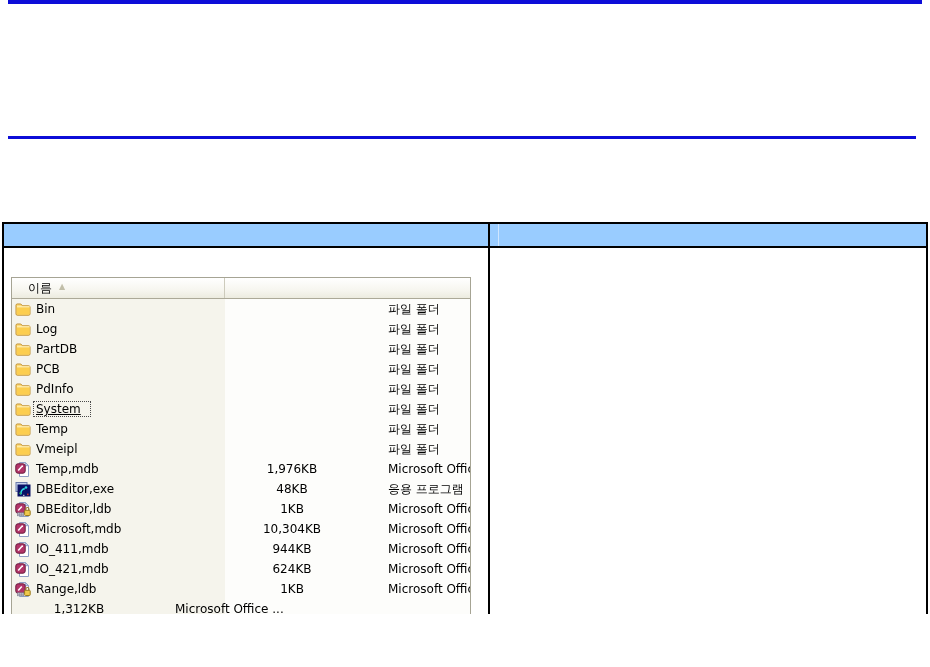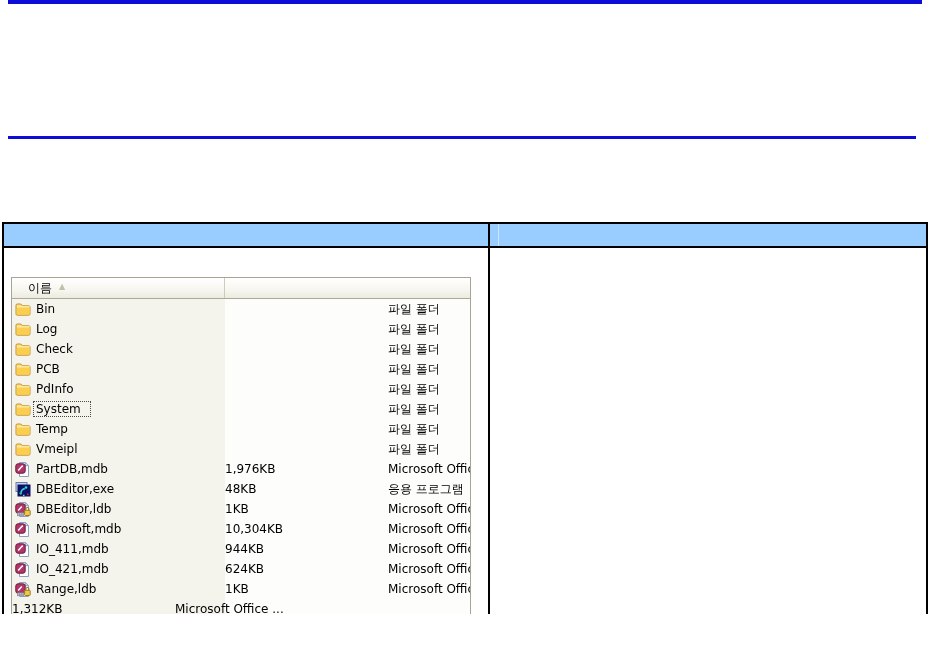--- a/index.html
+++ b/index.html
@@ -32,26 +32,26 @@
   .hcell-type{flex:1;padding-left:15px;margin-top:30px;}
   .sort-arrow{font-size:8px;color:#c1bea9;transform:translateY(-1px);}
 
   .exp-body{position:relative;height:342px;background:#fdfdfb;overflow:hidden;}
   .exp-body::before{content:"";position:absolute;left:0;top:0;width:213px;height:100%;
                     background:#f5f4ec;}
   .file-list{position:relative;}
   .row{display:flex;align-items:center;height:20px;}
   .cell-name{width:213px;display:flex;align-items:center;padding-left:3px;
              box-sizing:border-box;gap:3px;white-space:nowrap;overflow:hidden;}
-  .cell-size{width:145px;box-sizing:border-box;text-align:left;padding-right:11px;}
+  .cell-size{width:145px;box-sizing:border-box;text-align:center;padding-right:11px;}
   .cell-type{flex:1;padding-left:18px;white-space:nowrap;overflow:hidden;}
   .icon{width:16px;height:16px;flex:0 0 16px;display:inline-block;}
   .icon svg{display:block;}
   .fname{padding:1px 2px;}
-  .fname.selected{outline:1px dotted #4a4a4a;padding-right:9px;}
+  .fname.selected{outline:1px dotted #4a4a4a;padding-right:9px;text-decoration:underline;}
 </style>
 </head>
 <body>
 
 <div id="page">
 
   <div class="rule rule-top"></div>
   <div class="rule rule-mid"></div>
 
   <div class="doc-table">
@@ -103,21 +103,21 @@
           </div>
           <div class="row">
             <div class="cell-name">
               <span class="icon">
                 <svg viewBox="0 0 16 16" width="16" height="16">
                   <path d="M1 4.2C1 3.5 1.5 3 2.2 3h3.6l1.7 1.8h6.3c.7 0 1.2.5 1.2 1.2v7c0 .7-.5 1.2-1.2 1.2H2.2C1.5 14.2 1 13.7 1 13z" fill="#ffdd7a" stroke="#c09133"></path>
                   <path d="M1.8 6.2h12.9v6.5c0 .4-.3.7-.7.7H2.5c-.4 0-.7-.3-.7-.7z" fill="#fcce4e"></path>
                   <path d="M2 5.8h12.7" stroke="#fff1bc" stroke-width="1"></path>
                 </svg>
               </span>
-              <span class="fname">Check</span>
+              <span class="fname">PartDB</span>
             </div>
             <div class="cell-size"></div>
             <div class="cell-type">파일 폴더</div>
           </div>
           <div class="row">
             <div class="cell-name">
               <span class="icon">
                 <svg viewBox="0 0 16 16" width="16" height="16">
                   <path d="M1 4.2C1 3.5 1.5 3 2.2 3h3.6l1.7 1.8h6.3c.7 0 1.2.5 1.2 1.2v7c0 .7-.5 1.2-1.2 1.2H2.2C1.5 14.2 1 13.7 1 13z" fill="#ffdd7a" stroke="#c09133"></path>
                   <path d="M1.8 6.2h12.9v6.5c0 .4-.3.7-.7.7H2.5c-.4 0-.7-.3-.7-.7z" fill="#fcce4e"></path>
@@ -189,21 +189,21 @@
             <div class="cell-name">
               <span class="icon">
                 <svg viewBox="0 0 16 16" width="16" height="16">
                   <path d="M4.5 1.5h5.8l3.2 3.2v10.8H4.5z" fill="#ffffff" stroke="#8e9fc4"></path>
                   <path d="M10.3 1.5l3.2 3.2h-3.2z" fill="#d9e2f2" stroke="#8e9fc4"></path>
                   <rect x="0.8" y="2.8" width="9.4" height="9.4" rx="2.2" fill="#b23568" stroke="#6b1c3e"></rect>
                   <path d="M3.2 9.6L6.8 5.4" stroke="#ffffff" stroke-width="1.5" fill="none"></path>
                   <circle cx="7.2" cy="5.2" r="0.9" fill="#ffffff"></circle>
                 </svg>
               </span>
-              <span class="fname">PartDB,mdb</span>
+              <span class="fname">Temp,mdb</span>
             </div>
             <div class="cell-size">1,976KB</div>
             <div class="cell-type">Microsoft Office ...</div>
           </div>
           <div class="row">
             <div class="cell-name">
               <span class="icon">
                 <svg viewBox="0 0 16 16" width="16" height="16">
                   <rect x="1" y="1.5" width="11" height="9" fill="#c6d2ee" stroke="#6a7aab"></rect>
                   <rect x="2.5" y="3.5" width="13" height="12" fill="#0b1266"></rect>

